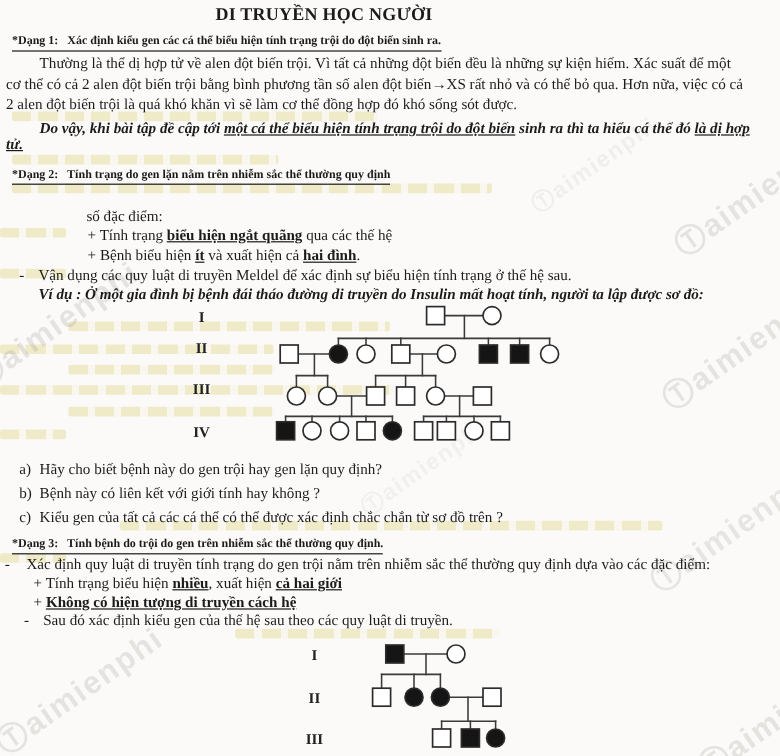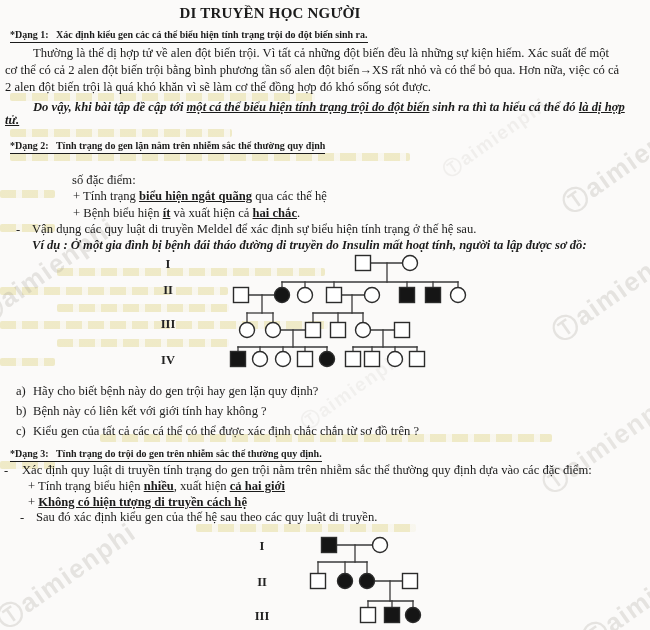--- a/index.html
+++ b/index.html
@@ -54,29 +54,29 @@
   <div class="ln hd" style="left:10px;top:27px"><span>*Dạng 1:   Xác định kiểu gen các cá thể biểu hiện tính trạng trội do đột biến sinh ra.</span></div>
   <div class="ln" style="left:33px;top:46px"><span>Thường là thể dị hợp tử về alen đột biến trội. Vì tất cả những đột biến đều là những sự kiện hiếm. Xác suất để một</span></div>
   <div class="ln" style="left:5px;top:63px"><span>cơ thể có cả 2 alen đột biến trội bằng bình phương tần số alen đột biến→XS rất nhỏ và có thể bỏ qua. Hơn nữa, việc có cả</span></div>
   <div class="ln" style="left:5px;top:80px"><span>2 alen đột biến trội là quá khó khăn vì sẽ làm cơ thể đồng hợp đó khó sống sót được.</span></div>
   <div class="ln" style="left:33px;top:100px"><span class="b i">Do vậy, khi bài tập đề cập tới </span><span class="b i u">một cá thể biểu hiện tính trạng trội do đột biến</span><span class="b i"> sinh ra thì ta hiểu cá thể đó </span><span class="b i u">là dị hợp</span></div>
   <div class="ln" style="left:5px;top:113px"><span class="b i u">tử.</span></div>
 
   <div class="ln hd" style="left:10px;top:138px"><span>*Dạng 2:   Tính trạng do gen lặn nằm trên nhiễm sắc thể thường quy định</span></div>
   <div class="ln" style="left:72px;top:173px"><span>số đặc điểm:</span></div>
   <div class="ln" style="left:73px;top:189px"><span>+ Tính trạng </span><span class="b u">biểu hiện ngắt quãng</span><span> qua các thế hệ</span></div>
-  <div class="ln" style="left:73px;top:206px"><span>+ Bệnh biểu hiện </span><span class="b u">ít</span><span> và xuất hiện cả </span><span class="b u">hai chắc</span><span>.</span></div>
+  <div class="ln" style="left:73px;top:206px"><span>+ Bệnh biểu hiện </span><span class="b u">ít</span><span> và xuất hiện cả </span><span class="b u">hai đình</span><span>.</span></div>
   <div class="ln" style="left:16px;top:222px"><span class="dash w16">-</span><span>Vận dụng các quy luật di truyền Meldel để xác định sự biểu hiện tính trạng ở thế hệ sau.</span></div>
   <div class="ln" style="left:32px;top:238px"><span class="b i">Ví dụ : Ở một gia đình bị bệnh đái tháo đường di truyền do Insulin mất hoạt tính, người ta lập được sơ đồ:</span></div>
 
   <div class="ln" style="left:16px;top:384px"><span class="dash w17">a)</span><span>Hãy cho biết bệnh này do gen trội hay gen lặn quy định?</span></div>
   <div class="ln" style="left:16px;top:404px"><span class="dash w17">b)</span><span>Bệnh này có liên kết với giới tính hay không ?</span></div>
   <div class="ln" style="left:16px;top:424px"><span class="dash w17">c)</span><span>Kiểu gen của tất cả các cá thể có thể được xác định chắc chắn từ sơ đồ trên ?</span></div>
 
-  <div class="ln hd" style="left:10px;top:446px"><span>*Dạng 3:   Tính trạng do trội do gen trên nhiễm sắc thể thường quy định.</span></div>
+  <div class="ln hd" style="left:10px;top:446px"><span>*Dạng 3:   Tính bệnh do trội do gen trên nhiễm sắc thể thường quy định.</span></div>
   <div class="ln" style="left:4px;top:463px"><span class="dash w18">-</span><span>Xác định quy luật di truyền tính trạng do gen trội nằm trên nhiễm sắc thể thường quy định dựa vào các đặc điểm:</span></div>
   <div class="ln" style="left:28px;top:479px"><span>+ Tính trạng biểu hiện </span><span class="b u">nhiều</span><span>, xuất hiện </span><span class="b u">cả hai giới</span></div>
   <div class="ln" style="left:20px;top:510px"><span class="dash w16">-</span><span>Sau đó xác định kiểu gen của thế hệ sau theo các quy luật di truyền.</span></div>
   <div class="ln" style="left:28px;top:495px"><span>+ </span><span class="b u">Không có hiện tượng di truyền cách hệ</span></div>
 
   <svg id="ped-overlay" width="650" height="630" viewBox="0 0 650 630">
       <g>
         <line x1="363" y1="263" x2="410" y2="263" stroke="#3a3a3a" stroke-width="1.3" stroke-linecap="square"></line>
         <line x1="387" y1="263" x2="387" y2="282" stroke="#3a3a3a" stroke-width="1.3" stroke-linecap="square"></line>
         <line x1="282" y1="282" x2="458" y2="282" stroke="#3a3a3a" stroke-width="1.3" stroke-linecap="square"></line>

